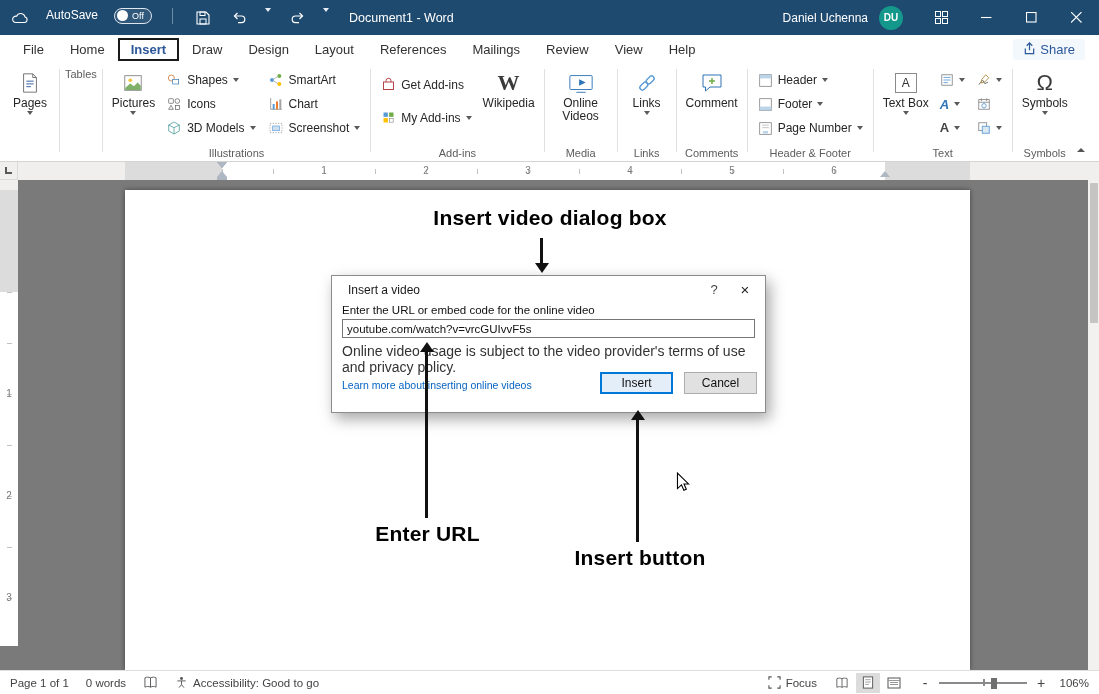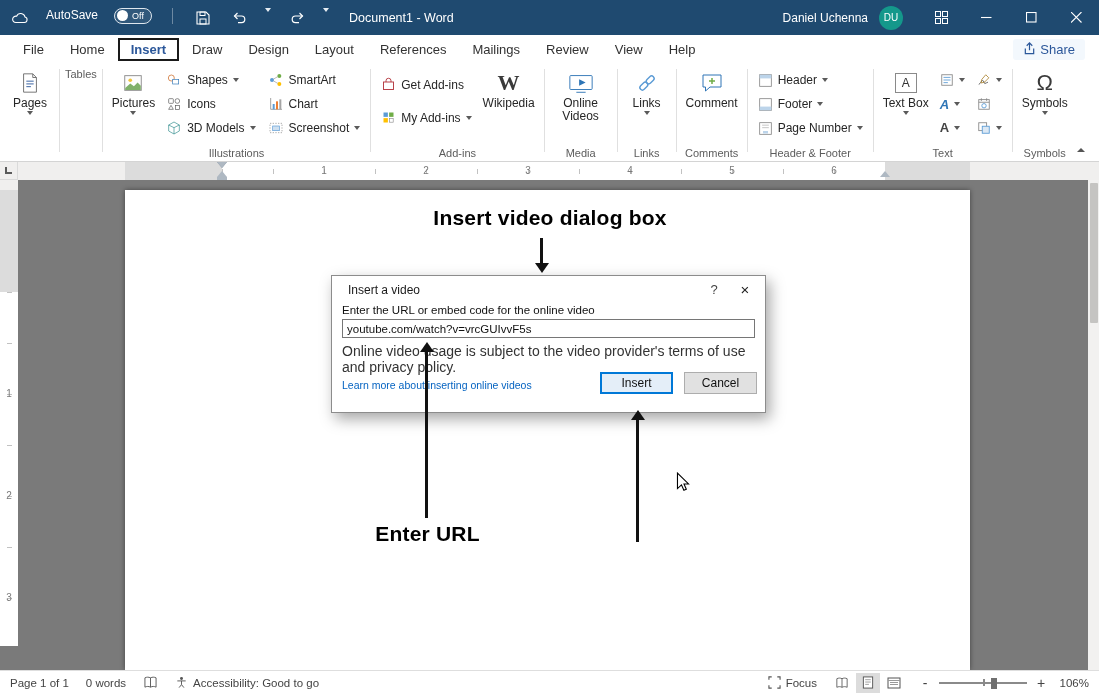--- a/index.html
+++ b/index.html
@@ -17,21 +17,21 @@
   .toggle .knob{width:11px;height:11px;border-radius:50%;background:#fff}
   .toggle .t-label{font-size:9px;color:#fff}
   .tb-sep{width:1px;height:16px;background:rgba(255,255,255,.35);margin:0 4px}
   .tb-title{margin-left:20px;font-size:12.5px;color:#fff;white-space:nowrap}
   .searchbox{position:absolute;left:418px;top:6px;width:294px;height:23px;background:#4d6f94;
              border:1px solid #6f8cab;border-radius:2px;display:flex;align-items:center;gap:7px;
              padding-left:9px;color:#d5dfe9;font-size:12px}
   .tb-right{position:absolute;right:0;top:0;height:35px;display:flex;align-items:center}
   .tb-user{font-size:12px;margin-right:11px}
   .avatar{width:24px;height:24px;border-radius:50%;background:#14988b;color:#fff;font-size:10px;
-          font-weight:normal;display:flex;align-items:center;justify-content:center;margin-right:16px}
+          font-weight:bold;display:flex;align-items:center;justify-content:center;margin-right:16px}
   .win-btn{width:45px;height:35px;display:flex;align-items:center;justify-content:center}
   .chev{display:inline-block;width:0;height:0;border-left:3.5px solid transparent;
         border-right:3.5px solid transparent;border-top:4px solid #5a5a5a}
   .chev.light{border-top-color:#e6edf3}
 
   
   .tabsrow{position:absolute;top:35px;left:0;right:0;height:28px;background:#fff;
            display:flex;align-items:center;padding:0 14px 0 10px}
   .tab{padding:4px 13px;font-size:13px;color:#323232}
   .tab.active{color:#2b579a;font-weight:bold;border:2px solid #1a1a1a;padding:2px 11px}
@@ -604,20 +604,21 @@
         <button class="btn">Cancel</button>
       </div>
     </div>
 
     <div class="a-head up" style="left:420px;top:162px"></div>
     <div class="a-line" style="left:425px;top:170px;height:168px"></div>
     <div class="anno" style="left:330px;top:342px;width:195px">Enter URL</div>
 
     <div class="a-head up" style="left:631px;top:230px"></div>
     <div class="a-line" style="left:636px;top:238px;height:124px"></div>
+    <div class="anno" style="left:555px;top:366px;width:170px">Insert button</div>
 
     <span class="cursor" style="left:676px;top:292px">
       <svg width="14" height="21" viewBox="0 0 12 19">
           <path d="M1 1v14l3.6-3.4 2.2 5 2.2-1-2.1-4.8H11z" fill="#fff" stroke="#000" stroke-width="1"></path>
         </svg>
     </span>
 
     <div class="vscroll">
       <div class="thumb"></div>
     </div>

